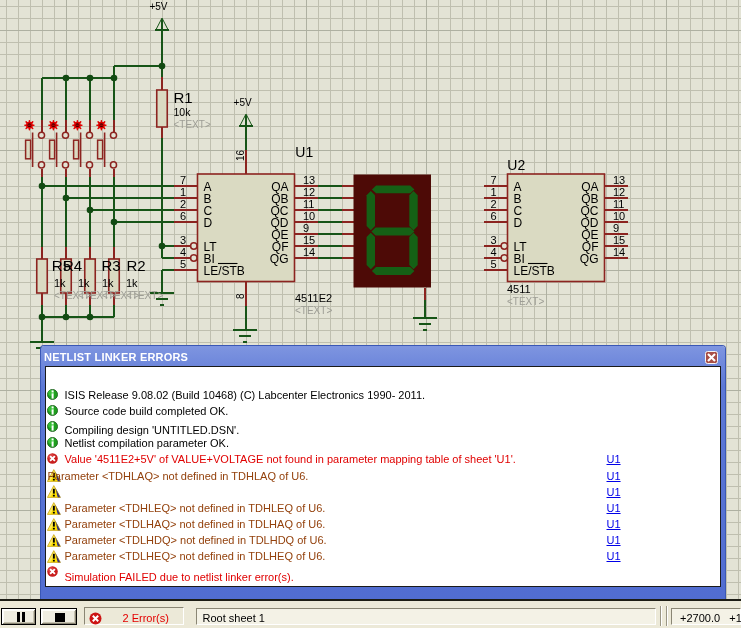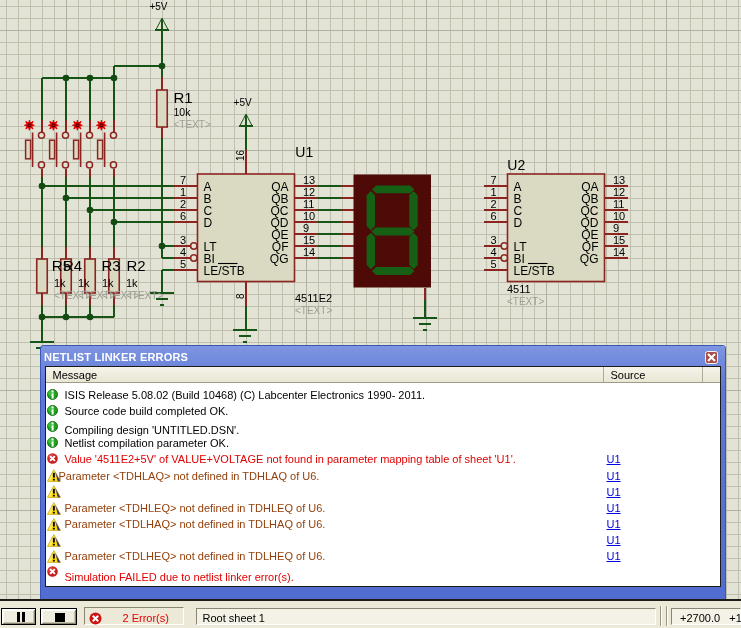--- a/index.html
+++ b/index.html
@@ -176,33 +176,27 @@
       <path d="M413.5 232.8L417.7 237.0V265.1L413.5 269.3L409.3 265.1V237.0Z" fill="#156015"></path>
     </svg>
 <div style="position:absolute;left:41px;top:346px;width:684px;height:288px;background:linear-gradient(180deg,#7e95e0 0%,#5d78d6 14%,#4f6bd0 100%);border-radius:3px 3px 0 0;box-shadow:0 0 0 1px #3a57b5;">
       <div style="position:absolute;left:3px;top:5px;font:bold 11px 'Liberation Sans',sans-serif;color:#fff;letter-spacing:0.2px">NETLIST LINKER ERRORS</div>
       <div style="position:absolute;left:664px;top:4.5px;width:13px;height:13px;background:#a84e46;border:1px solid #f4f4f4;border-radius:2.5px;">
         <svg width="11" height="11" style="position:absolute;left:0px;top:0px">
           <path d="M2 2L9 9M9 2L2 9" stroke="#fff" stroke-width="2.1"></path>
         </svg>
       </div>
       <div style="position:absolute;left:3.5px;top:19.5px;width:676px;height:221.5px;background:#fff;border:1px solid #1a1a1a;">
-        <div style="position:absolute;left:0;top:0;width:100%;height:16px;background:linear-gradient(180deg,#f6f4ea,#e9e6d4);border-bottom:1px solid #9d9a87;font:11px 'Liberation Sans',sans-serif;color:#000">
-          <div style="position:absolute;left:7px;top:2px">Message</div>
-          <div style="position:absolute;left:557px;top:0;width:1px;height:15px;background:#aeab99"></div>
-          <div style="position:absolute;left:565px;top:2px">Source</div>
-          <div style="position:absolute;left:656.5px;top:0;width:1px;height:15px;background:#aeab99"></div>
-        </div>
         <svg style="position:absolute;left:1.7px;top:22.5px" width="11" height="11">
           <circle cx="5.5" cy="5.5" r="5.1" fill="#1e9e1e" stroke="#0b4d0b" stroke-width="0.7"></circle>
           <circle cx="4.2" cy="4" r="3" fill="#3cc43c" opacity="0.85"></circle>
           <rect x="4.6" y="1.4" width="2" height="2" fill="#fff"></rect>
           <rect x="4.6" y="4.4" width="2" height="5.2" fill="#fff"></rect>
         </svg>
-        <div style="position:absolute;left:19px;top:22.6px;font:11px 'Liberation Sans',sans-serif;color:#000;white-space:nowrap">ISIS Release 5.08.02 (Build 10468) (C) Labcenter Electronics 1990- 2011.</div>
+        <div style="position:absolute;left:19px;top:22.6px;font:11px 'Liberation Sans',sans-serif;color:#000;white-space:nowrap">ISIS Release 9.08.02 (Build 10468) (C) Labcenter Electronics 1990- 2011.</div>
         <svg style="position:absolute;left:1.7px;top:38.58px" width="11" height="11">
           <circle cx="5.5" cy="5.5" r="5.1" fill="#1e9e1e" stroke="#0b4d0b" stroke-width="0.7"></circle>
           <circle cx="4.2" cy="4" r="3" fill="#3cc43c" opacity="0.85"></circle>
           <rect x="4.6" y="1.4" width="2" height="2" fill="#fff"></rect>
           <rect x="4.6" y="4.4" width="2" height="5.2" fill="#fff"></rect>
         </svg>
         <div style="position:absolute;left:19px;top:38.68px;font:11px 'Liberation Sans',sans-serif;color:#000;white-space:nowrap">Source code build completed OK.</div>
         <svg style="position:absolute;left:1.7px;top:54.66px" width="11" height="11">
           <circle cx="5.5" cy="5.5" r="5.1" fill="#1e9e1e" stroke="#0b4d0b" stroke-width="0.7"></circle>
           <circle cx="4.2" cy="4" r="3" fill="#3cc43c" opacity="0.85"></circle>
@@ -225,21 +219,21 @@
         <div style="position:absolute;left:19px;top:86.92px;font:11px 'Liberation Sans',sans-serif;color:#e00000;white-space:nowrap">Value '4511E2+5V' of VALUE+VOLTAGE not found in parameter mapping table of sheet 'U1'.</div>
         <div style="position:absolute;left:561px;top:86.92px;font:11px 'Liberation Sans',sans-serif;color:#0000e8;text-decoration:underline">U1</div>
         <svg style="position:absolute;left:1.2px;top:102.9px" width="14" height="13">
           <path d="M6.8 0.6L13.4 12.4H0.4Z" fill="#ffe000"></path>
           <path d="M6.8 0.6L8.3 3.2L3.2 12.4H0.4Z" fill="#fff2a0" opacity="0.55"></path>
           <path d="M8.2 2.6L13.6 12.4H10.8Z" fill="#26268c"></path>
           <path d="M6.8 0.6L13.4 12.4H0.4Z" fill="none" stroke="#b89000" stroke-width="0.6"></path>
           <rect x="5.9" y="3.8" width="1.9" height="4.8" fill="#000"></rect>
           <rect x="5.9" y="9.8" width="1.9" height="1.7" fill="#000"></rect>
         </svg>
-        <div style="position:absolute;left:13px;top:103.0px;font:11px 'Liberation Sans',sans-serif;color:#93410c;white-space:nowrap">Parameter &lt;TDHLAQ&gt; not defined in TDHLAQ of U6.</div>
+        <div style="position:absolute;left:2px;top:103.0px;font:11px 'Liberation Sans',sans-serif;color:#93410c;white-space:nowrap">Parameter &lt;TDHLAQ&gt; not defined in TDHLAQ of U6.</div>
         <div style="position:absolute;left:561px;top:103.0px;font:11px 'Liberation Sans',sans-serif;color:#0000e8;text-decoration:underline">U1</div>
         <svg style="position:absolute;left:1.2px;top:118.98px" width="14" height="13">
           <path d="M6.8 0.6L13.4 12.4H0.4Z" fill="#ffe000"></path>
           <path d="M6.8 0.6L8.3 3.2L3.2 12.4H0.4Z" fill="#fff2a0" opacity="0.55"></path>
           <path d="M8.2 2.6L13.6 12.4H10.8Z" fill="#26268c"></path>
           <path d="M6.8 0.6L13.4 12.4H0.4Z" fill="none" stroke="#b89000" stroke-width="0.6"></path>
           <rect x="5.9" y="3.8" width="1.9" height="4.8" fill="#000"></rect>
           <rect x="5.9" y="9.8" width="1.9" height="1.7" fill="#000"></rect>
         </svg>
         <div style="position:absolute;left:561px;top:119.08px;font:11px 'Liberation Sans',sans-serif;color:#0000e8;text-decoration:underline">U1</div>
@@ -264,20 +258,21 @@
         <div style="position:absolute;left:19px;top:151.24px;font:11px 'Liberation Sans',sans-serif;color:#93410c;white-space:nowrap">Parameter &lt;TDLHAQ&gt; not defined in TDLHAQ of U6.</div>
         <div style="position:absolute;left:561px;top:151.24px;font:11px 'Liberation Sans',sans-serif;color:#0000e8;text-decoration:underline">U1</div>
         <svg style="position:absolute;left:1.2px;top:167.22px" width="14" height="13">
           <path d="M6.8 0.6L13.4 12.4H0.4Z" fill="#ffe000"></path>
           <path d="M6.8 0.6L8.3 3.2L3.2 12.4H0.4Z" fill="#fff2a0" opacity="0.55"></path>
           <path d="M8.2 2.6L13.6 12.4H10.8Z" fill="#26268c"></path>
           <path d="M6.8 0.6L13.4 12.4H0.4Z" fill="none" stroke="#b89000" stroke-width="0.6"></path>
           <rect x="5.9" y="3.8" width="1.9" height="4.8" fill="#000"></rect>
           <rect x="5.9" y="9.8" width="1.9" height="1.7" fill="#000"></rect>
         </svg>
+        <div style="position:absolute;left:19px;top:167.32px;font:11px 'Liberation Sans',sans-serif;color:#93410c;white-space:nowrap">Parameter &lt;TDLHDQ&gt; not defined in TDLHDQ of U6.</div>
         <div style="position:absolute;left:561px;top:167.32px;font:11px 'Liberation Sans',sans-serif;color:#0000e8;text-decoration:underline">U1</div>
         <svg style="position:absolute;left:1.2px;top:183.3px" width="14" height="13">
           <path d="M6.8 0.6L13.4 12.4H0.4Z" fill="#ffe000"></path>
           <path d="M6.8 0.6L8.3 3.2L3.2 12.4H0.4Z" fill="#fff2a0" opacity="0.55"></path>
           <path d="M8.2 2.6L13.6 12.4H10.8Z" fill="#26268c"></path>
           <path d="M6.8 0.6L13.4 12.4H0.4Z" fill="none" stroke="#b89000" stroke-width="0.6"></path>
           <rect x="5.9" y="3.8" width="1.9" height="4.8" fill="#000"></rect>
           <rect x="5.9" y="9.8" width="1.9" height="1.7" fill="#000"></rect>
         </svg>
         <div style="position:absolute;left:19px;top:183.4px;font:11px 'Liberation Sans',sans-serif;color:#93410c;white-space:nowrap">Parameter &lt;TDLHEQ&gt; not defined in TDLHEQ of U6.</div>

